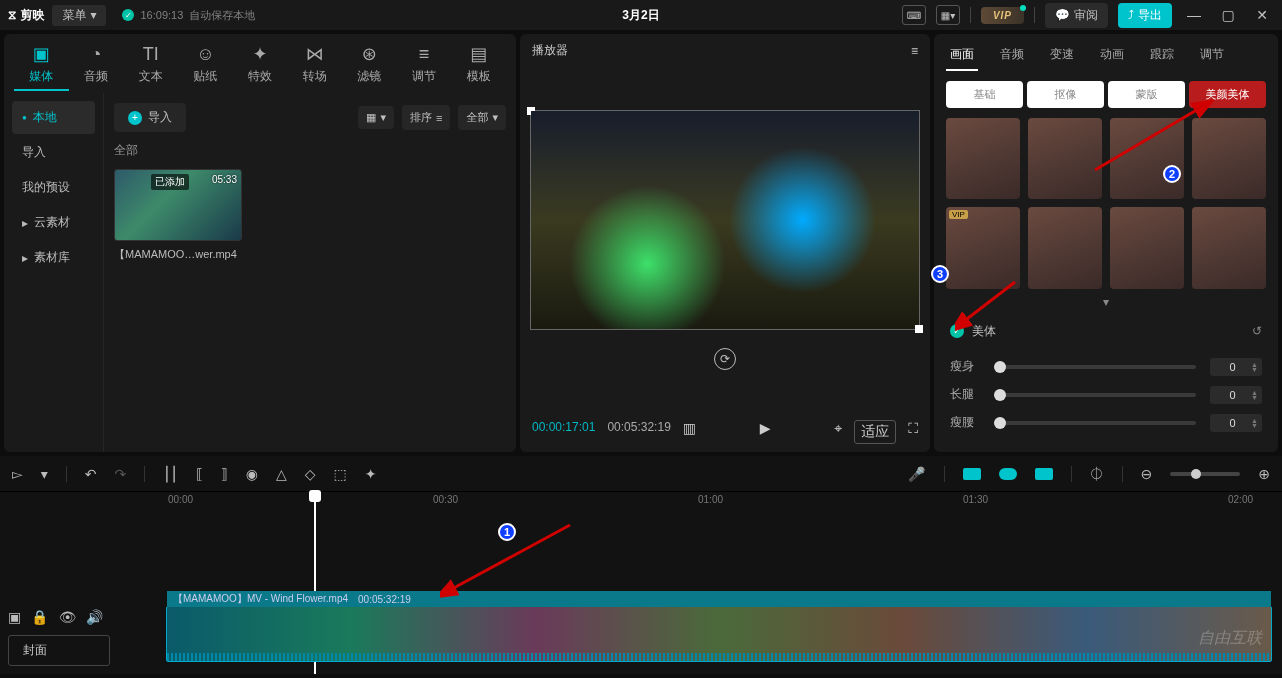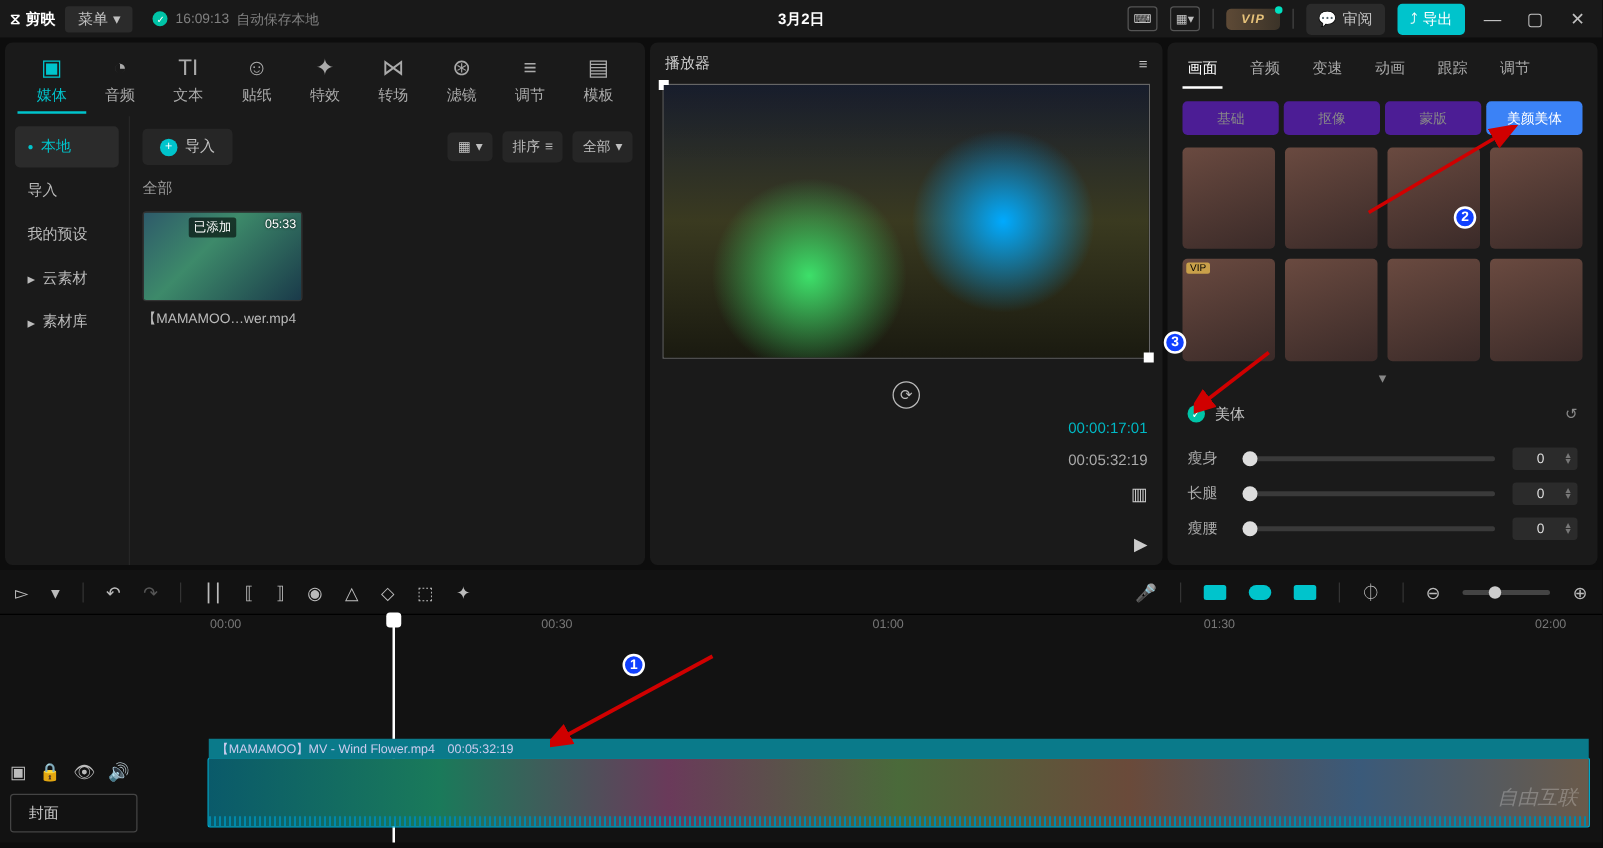--- a/index.html
+++ b/index.html
@@ -59,36 +59,36 @@
 .stage-box::before,.stage-box::after{content:"";position:absolute;width:8px;height:8px;background:#fff;}
 .stage-box::before{top:-4px;left:-4px;}
 .stage-box::after{bottom:-4px;right:-4px;}
 .stage-img{width:100%;height:100%;background:
  linear-gradient(180deg, rgba(0,0,0,0.1) 0%, rgba(0,0,0,0) 30%),
  radial-gradient(circle at 30% 70%, #3de06a 0%, transparent 25%),
  radial-gradient(circle at 70% 50%, #00aaff 0%, transparent 25%),
  linear-gradient(180deg,#1a2030 0%,#3a3a20 50%,#1a1a10 100%);
  position:relative;}
 .refresh-icon{ margin-top:18px; width:22px;height:22px;border:1.5px solid #bbb;border-radius:50%;display:flex;align-items:center;justify-content:center;color:#bbb;align-self:center;}
-.player-controls{ display:flex; align-items:flex-end; padding:8px 12px; gap:12px;flex-direction:column;}
+.player-controls{ display:flex; align-items:flex-start; padding:8px 12px; gap:12px;}
 .player-controls .tc1{ color:#00b8c4;}
 .player-controls .tc2{ color:#aaa;}
 .player-controls .sp{flex:1;}
 .pc-ico{ cursor:pointer; color:#ccc; font-size:14px;}
 .pc-play{ font-size:14px;}
 .fit-btn{border:1px solid #555; padding:2px 6px; border-radius:3px;}
 
 
 .right-panel { flex: 1; min-width:0;}
 .r-tabs{ display:flex; padding:6px 12px 0; gap:18px;}
 .r-tab{ padding:6px 4px; cursor:pointer; color:#aaa; border-bottom:2px solid transparent;}
 .r-tab.active{ color:#fff; border-bottom-color:#fff;}
 .r-subtabs{ display:flex; gap:4px; padding:10px 12px;}
-.r-sub{ flex:1; text-align:center; padding:6px 0; background:#4c1d95; border-radius:4px; color:#888; cursor:pointer; font-size:11px;}
-.r-sub.active{ background:#3b82f6; color:#fff;}
+.r-sub{ flex:1; text-align:center; padding:6px 0; background:#ffffff; border-radius:4px; color:#888; cursor:pointer; font-size:11px;}
+.r-sub.active{ background:#b91c1c; color:#fff;}
 .r-grid{ display:grid; grid-template-columns:repeat(4,1fr); gap:8px; padding:0 12px; }
 .r-cell{ aspect-ratio: 1/1.1; background:linear-gradient(160deg,#6a4a40,#3a2a28); border-radius:4px; position:relative;}
 .r-cell.vip::before{content:"VIP"; position:absolute;top:3px;left:3px;background:#c9a04a;color:#000;font-size:8px;padding:0 3px;border-radius:2px;}
 .r-expand{ text-align:center; padding:6px; color:#888; cursor:pointer;}
 .r-section{ padding:8px 16px;}
 .r-check{ display:flex; align-items:center; gap:8px;}
 .r-check .chk{width:14px;height:14px;border-radius:50%;background:#00c4a7;display:flex;align-items:center;justify-content:center;color:#fff;font-size:9px;}
 .r-check .sp{flex:1;}
 .r-check .reset{color:#888; cursor:pointer;}
 .r-row{ display:flex; align-items:center; gap:14px; padding: 10px 16px 0;}

